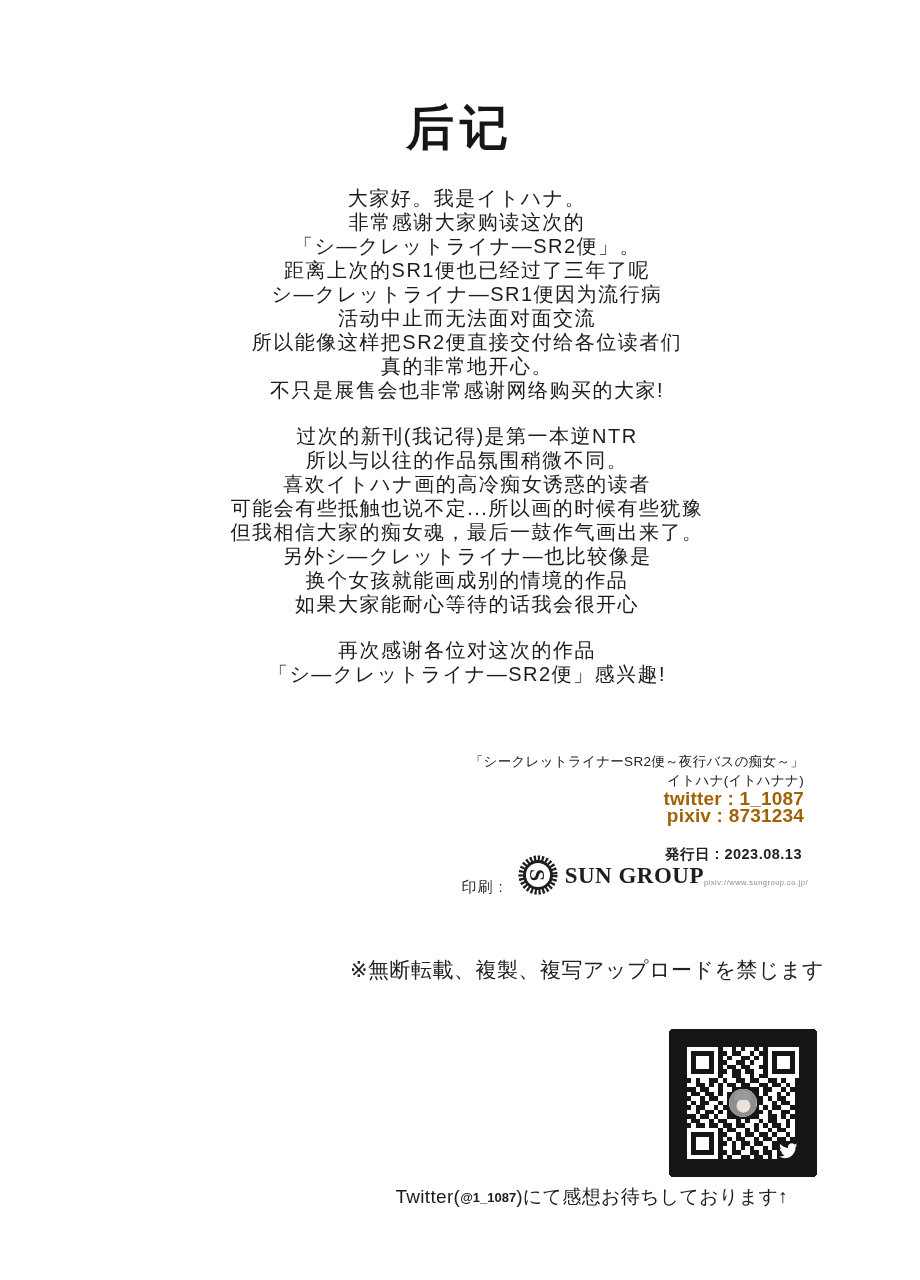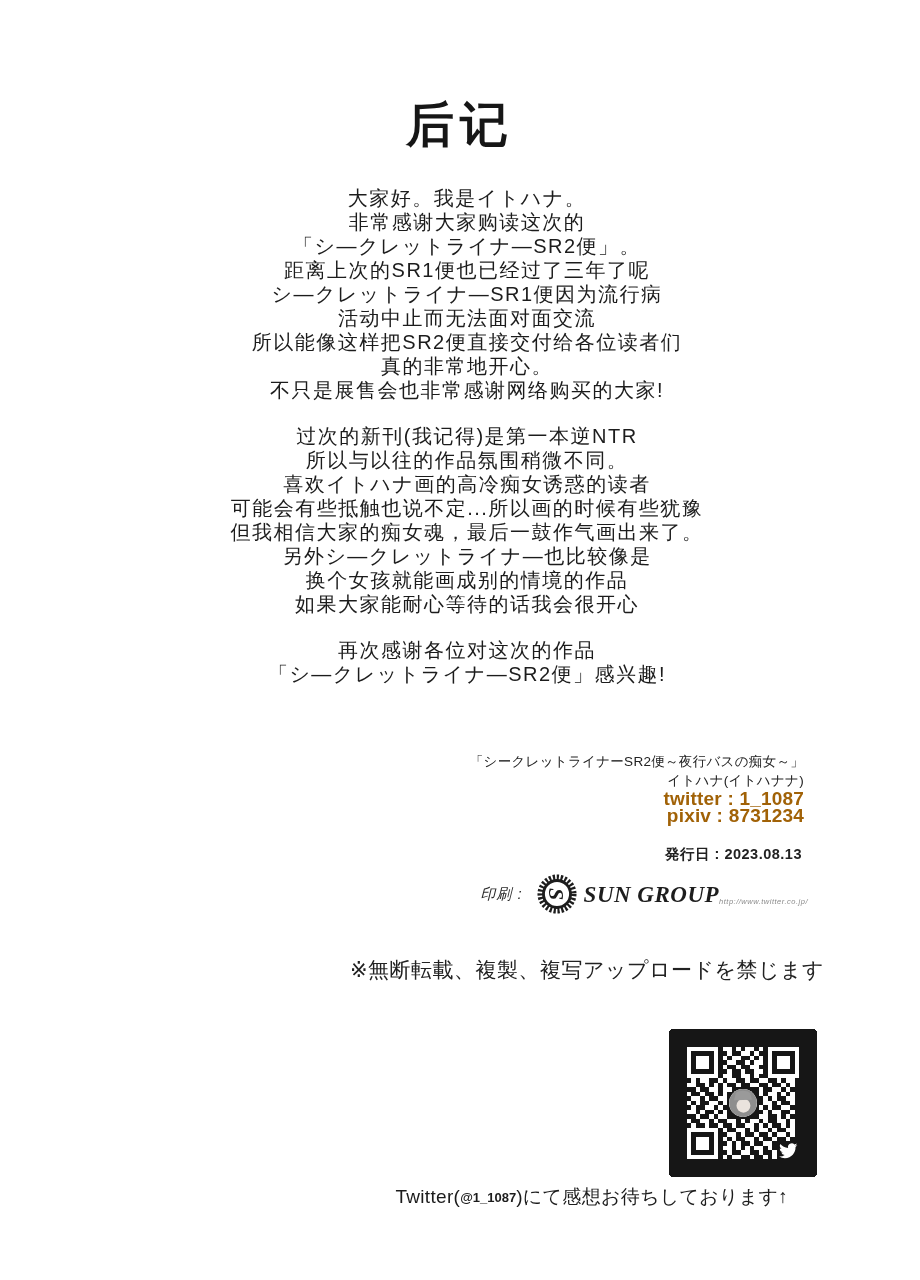--- a/index.html
+++ b/index.html
@@ -12,21 +12,20 @@
     overflow:hidden;
   }
   .title{
     position:absolute;top:100px;left:0;width:100%;
     margin:0;
     text-align:center;
     font-size:48px;font-weight:700;
     letter-spacing:6px;
     line-height:56px;
     color:#161616;
-    font-family:Liberation Mono, monospace;
   }
   .body-text{
     position:absolute;top:186px;left:0;width:100%;
     text-align:center;
     font-size:20px;line-height:24px;
     letter-spacing:1.5px;
     color:#1c1c1c;
   }
   .body-text p{margin:0 0 22px 14px;white-space:pre-line;}
   .credits{
@@ -34,22 +33,22 @@
     text-align:right;
     margin-top:12px;
   }
   .credits .jp-line{font-size:13.5px;line-height:19px;letter-spacing:0.3px;color:#222;}
   .credits .contact-line{font-size:19px;line-height:17.3px;font-weight:700;letter-spacing:0.2px;color:#a16207;}
   .pubdate{
     position:absolute;top:845px;right:118px;
     font-size:14.5px;font-weight:700;letter-spacing:0.5px;color:#222;
   }
   .printer{
-    position:absolute;top:872px;right:112px;
-    display:flex;align-items:center;font-style:italic;
+    position:absolute;top:853px;right:112px;
+    display:flex;align-items:flex-end;
   }
   .printer .printer-label{font-size:15px;letter-spacing:1px;color:#2a2a2a;margin-right:12px;}
   .printer .logo{display:flex;align-items:center;}
   .printer .logo svg{display:block;}
   .logo-text-wrap{display:flex;flex-direction:row;margin-left:5px;}
   .logo-name{
     font-family:"Liberation Serif","DejaVu Serif",serif;
     font-size:23px;font-weight:700;letter-spacing:0.5px;line-height:23px;color:#1d1d1d;
   }
   .logo-url{
@@ -111,21 +110,21 @@
   <div class="printer">
     <span class="printer-label">印刷 :</span>
     <span class="logo">
       <svg width="44" height="44" viewBox="0 0 40 40">
         <circle cx="20" cy="20" r="15" fill="none" stroke="#1d1d1d" stroke-width="5.5" stroke-dasharray="2 1.5"></circle>
         <circle cx="20" cy="20" r="12.3" fill="#ffffff" stroke="#1d1d1d" stroke-width="2.6"></circle>
         <text x="20" y="27" transform="rotate(90 20 20)" text-anchor="middle" font-family="Liberation Serif, DejaVu Serif, serif" font-size="20" font-weight="bold" fill="#1d1d1d">S</text>
       </svg>
       <span class="logo-text-wrap">
         <span class="logo-name">SUN GROUP</span>
-        <span class="logo-url">http://www.twitter.co.jp/</span>
+        <span class="logo-url">pixiv://www.sungroup.co.jp/</span>
       </span>
     </span>
   </div>
 
   <div class="notice">※無断転載、複製、複写アップロードを禁じます</div>
 
   <div class="qr">
     <svg viewBox="0 0 33 33" shape-rendering="crispEdges">
       <rect x="0" y="0" width="33" height="33" rx="0.8" fill="#161616"></rect>
 

